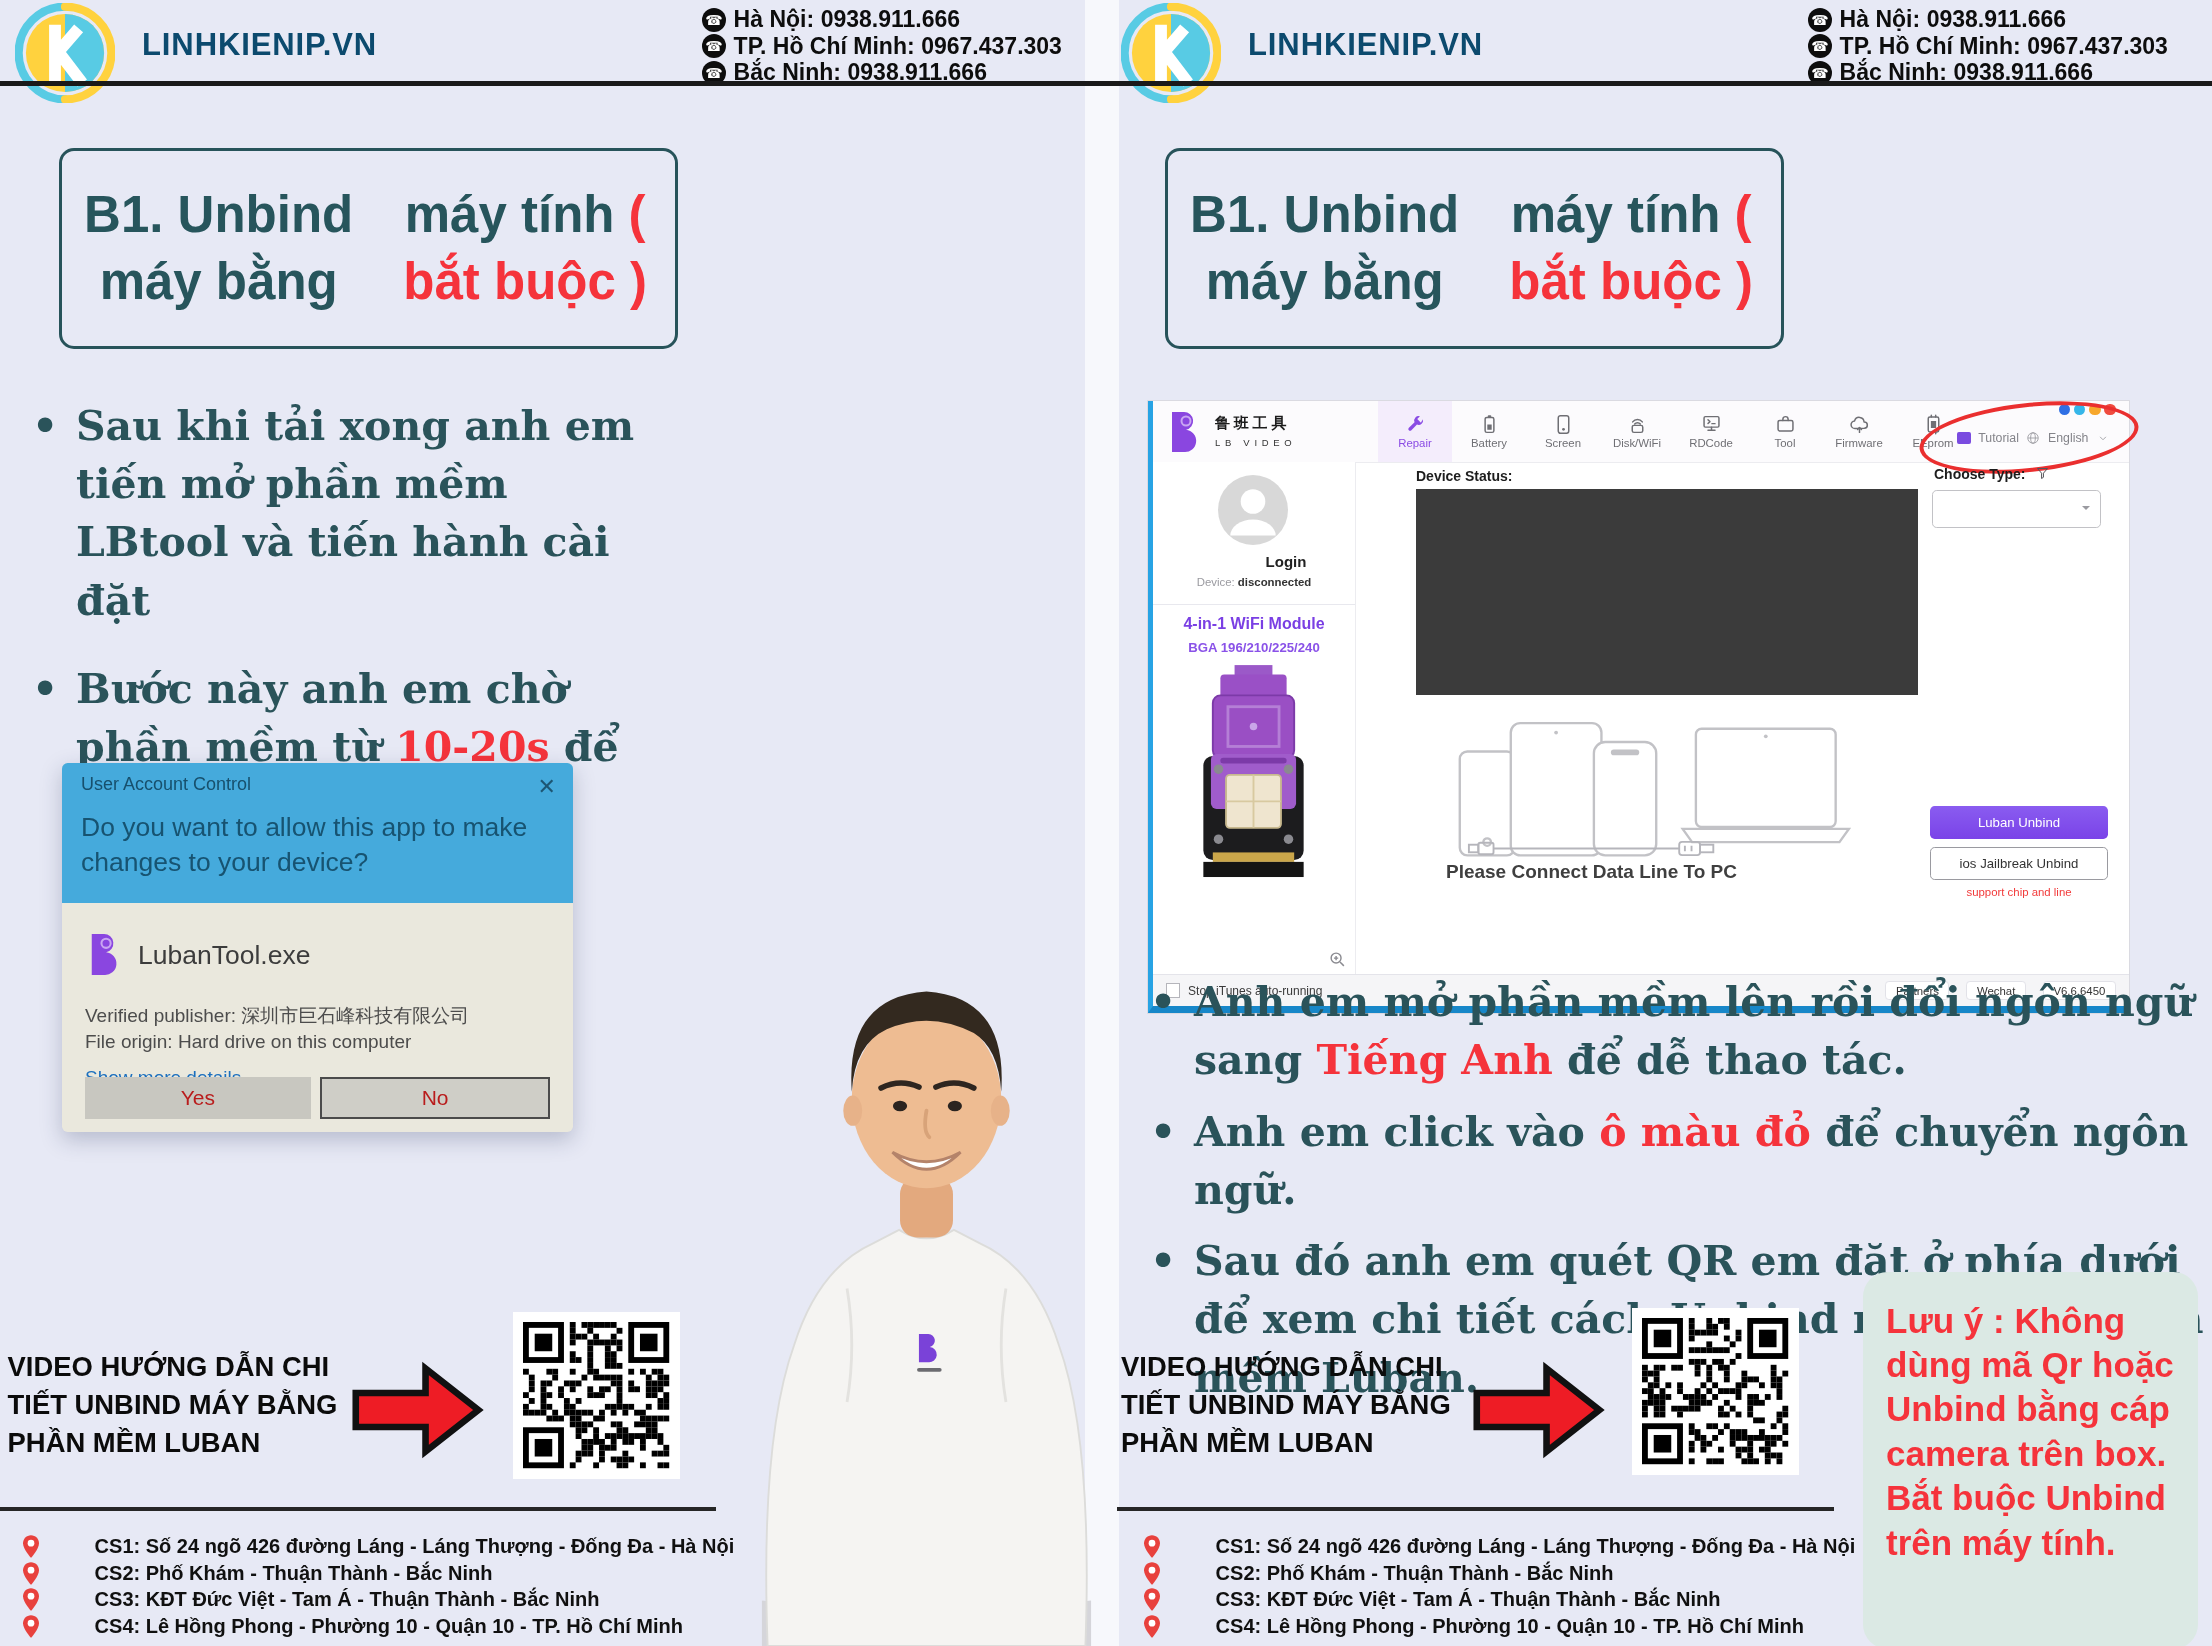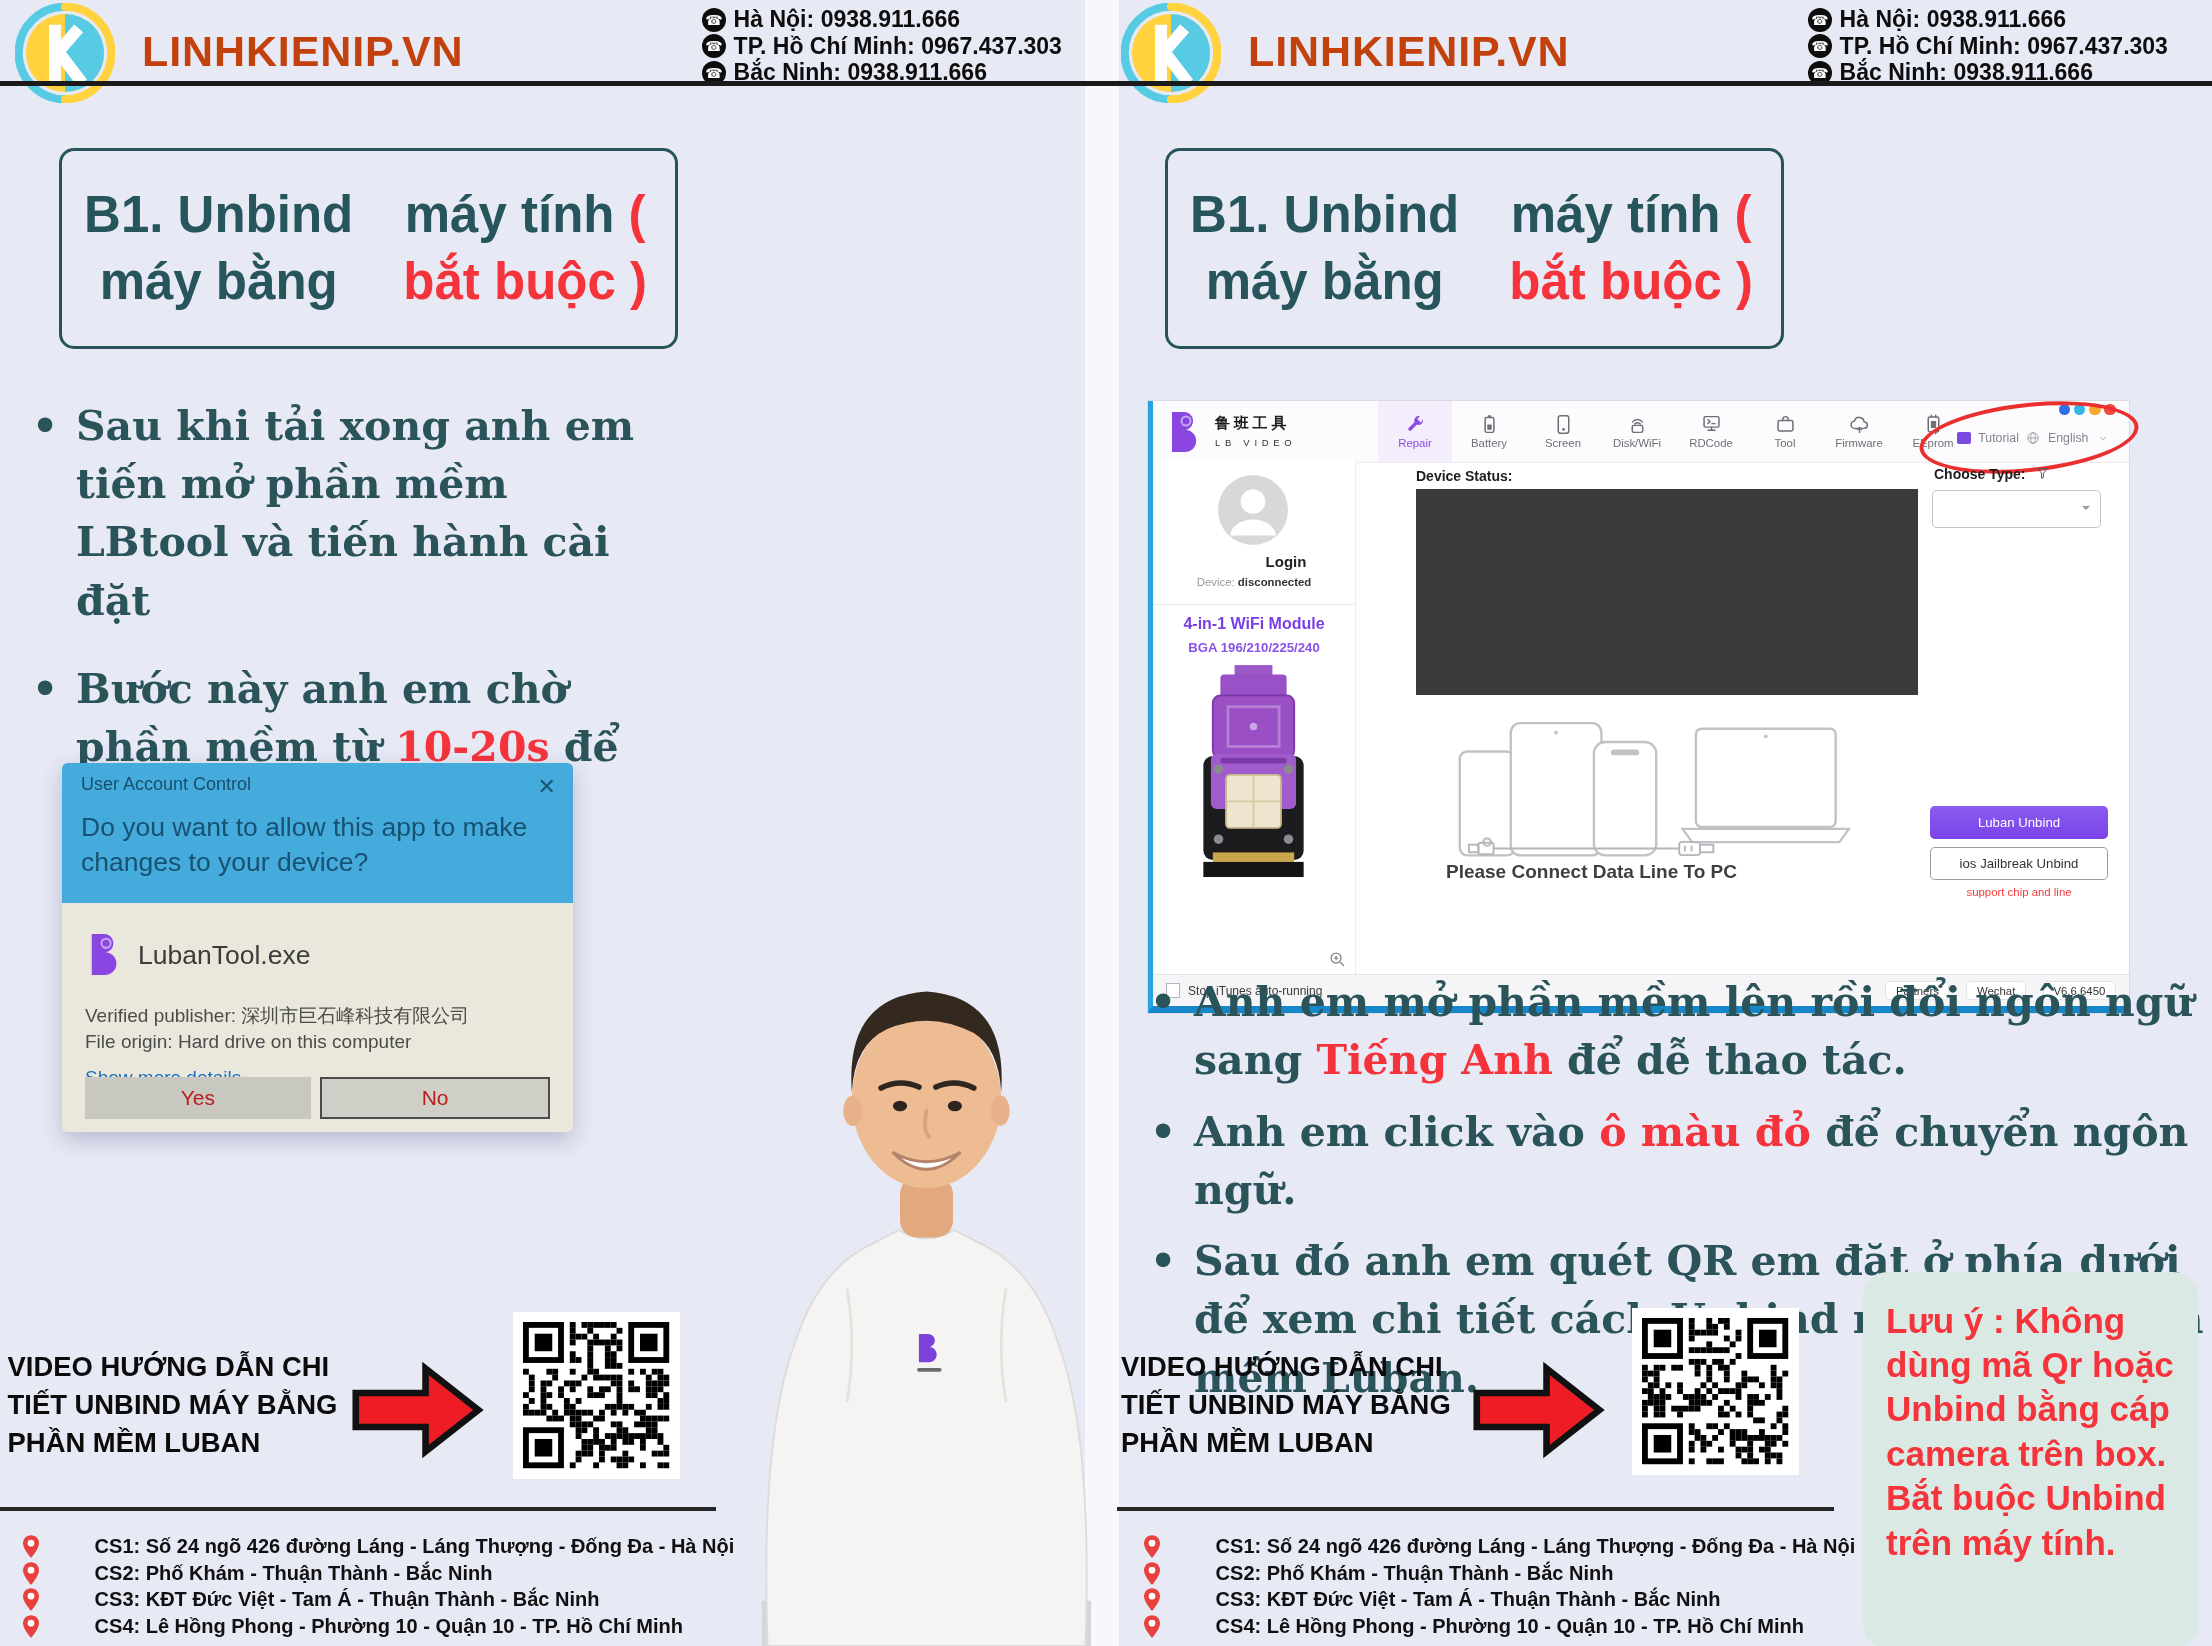--- a/index.html
+++ b/index.html
@@ -4,21 +4,21 @@
 <style>
   html,body{margin:0;padding:0;}
   #page{position:relative;width:2213px;height:1647px;background:#e7e9f5;overflow:hidden;
         font-family:"Liberation Sans",sans-serif;}
   .center-strip{position:absolute;left:1085px;top:0;width:34px;height:1647px;background:#f7f8fc;}
   .hdr-rule{position:absolute;left:0;top:81px;width:2213px;height:4.7px;background:#1a1a1a;}
   .half{position:absolute;top:0;width:1106px;height:1647px;}
 
   
   .logo{position:absolute;left:15px;top:2.8px;width:100px;height:100px;}
-  .brand{position:absolute;left:142px;top:26.5px;font-size:43px;font-weight:800;color:#c2410c;letter-spacing:0.9px;}
+  .brand{position:absolute;left:142px;top:26.5px;font-size:31px;font-weight:800;color:#0c4a6e;letter-spacing:0.9px;}
   .phones{position:absolute;left:702px;top:6.6px;}
   .phone-row{display:flex;align-items:center;height:26.5px;font-size:23px;font-weight:700;color:#0d0d0d;}
   .ph-ic{width:24px;height:24px;border-radius:50%;background:#0d0d0d;color:#fff;font-size:14px;flex:none;
          display:flex;align-items:center;justify-content:center;margin-right:7.6px;font-family:"DejaVu Sans",sans-serif;}
   .ph-label{margin-right:6.6px;white-space:nowrap;}
   .ph-num{white-space:nowrap;}
 
   
   .title-box{position:absolute;left:59px;top:148px;width:613px;height:195px;border:3.8px solid #27535a;
              border-radius:15px;display:flex;flex-direction:row;align-items:center;justify-content:center;

